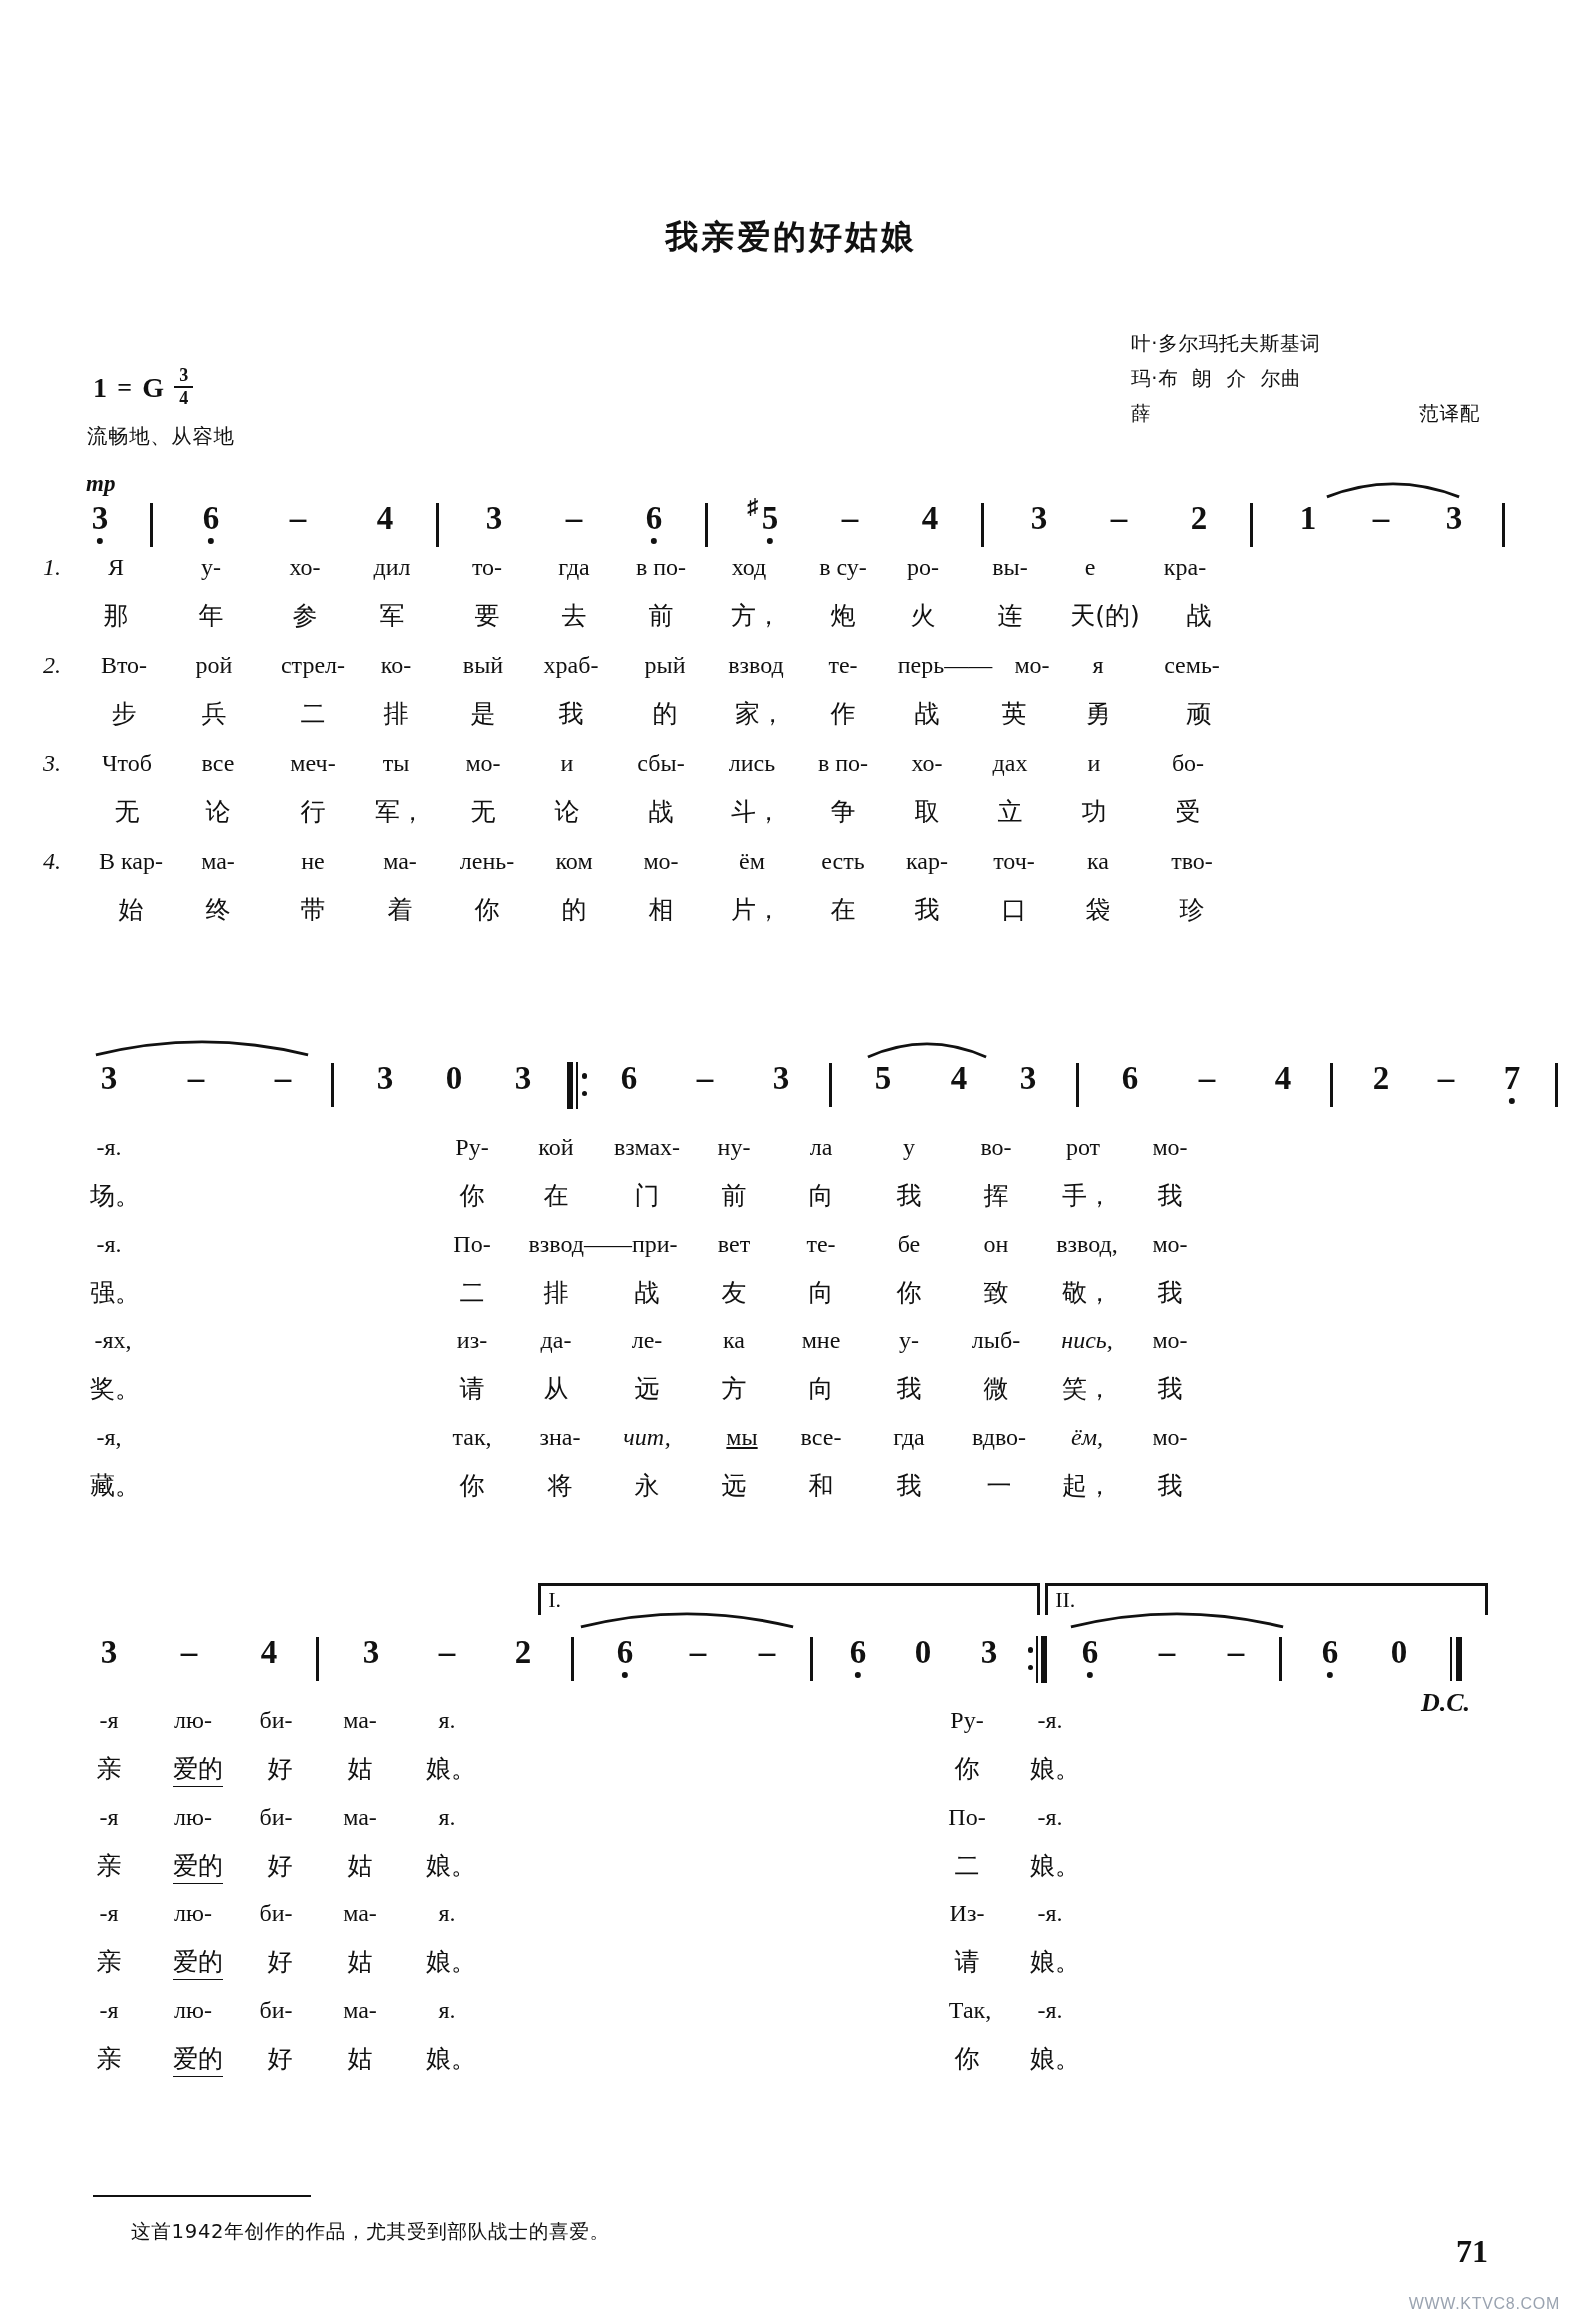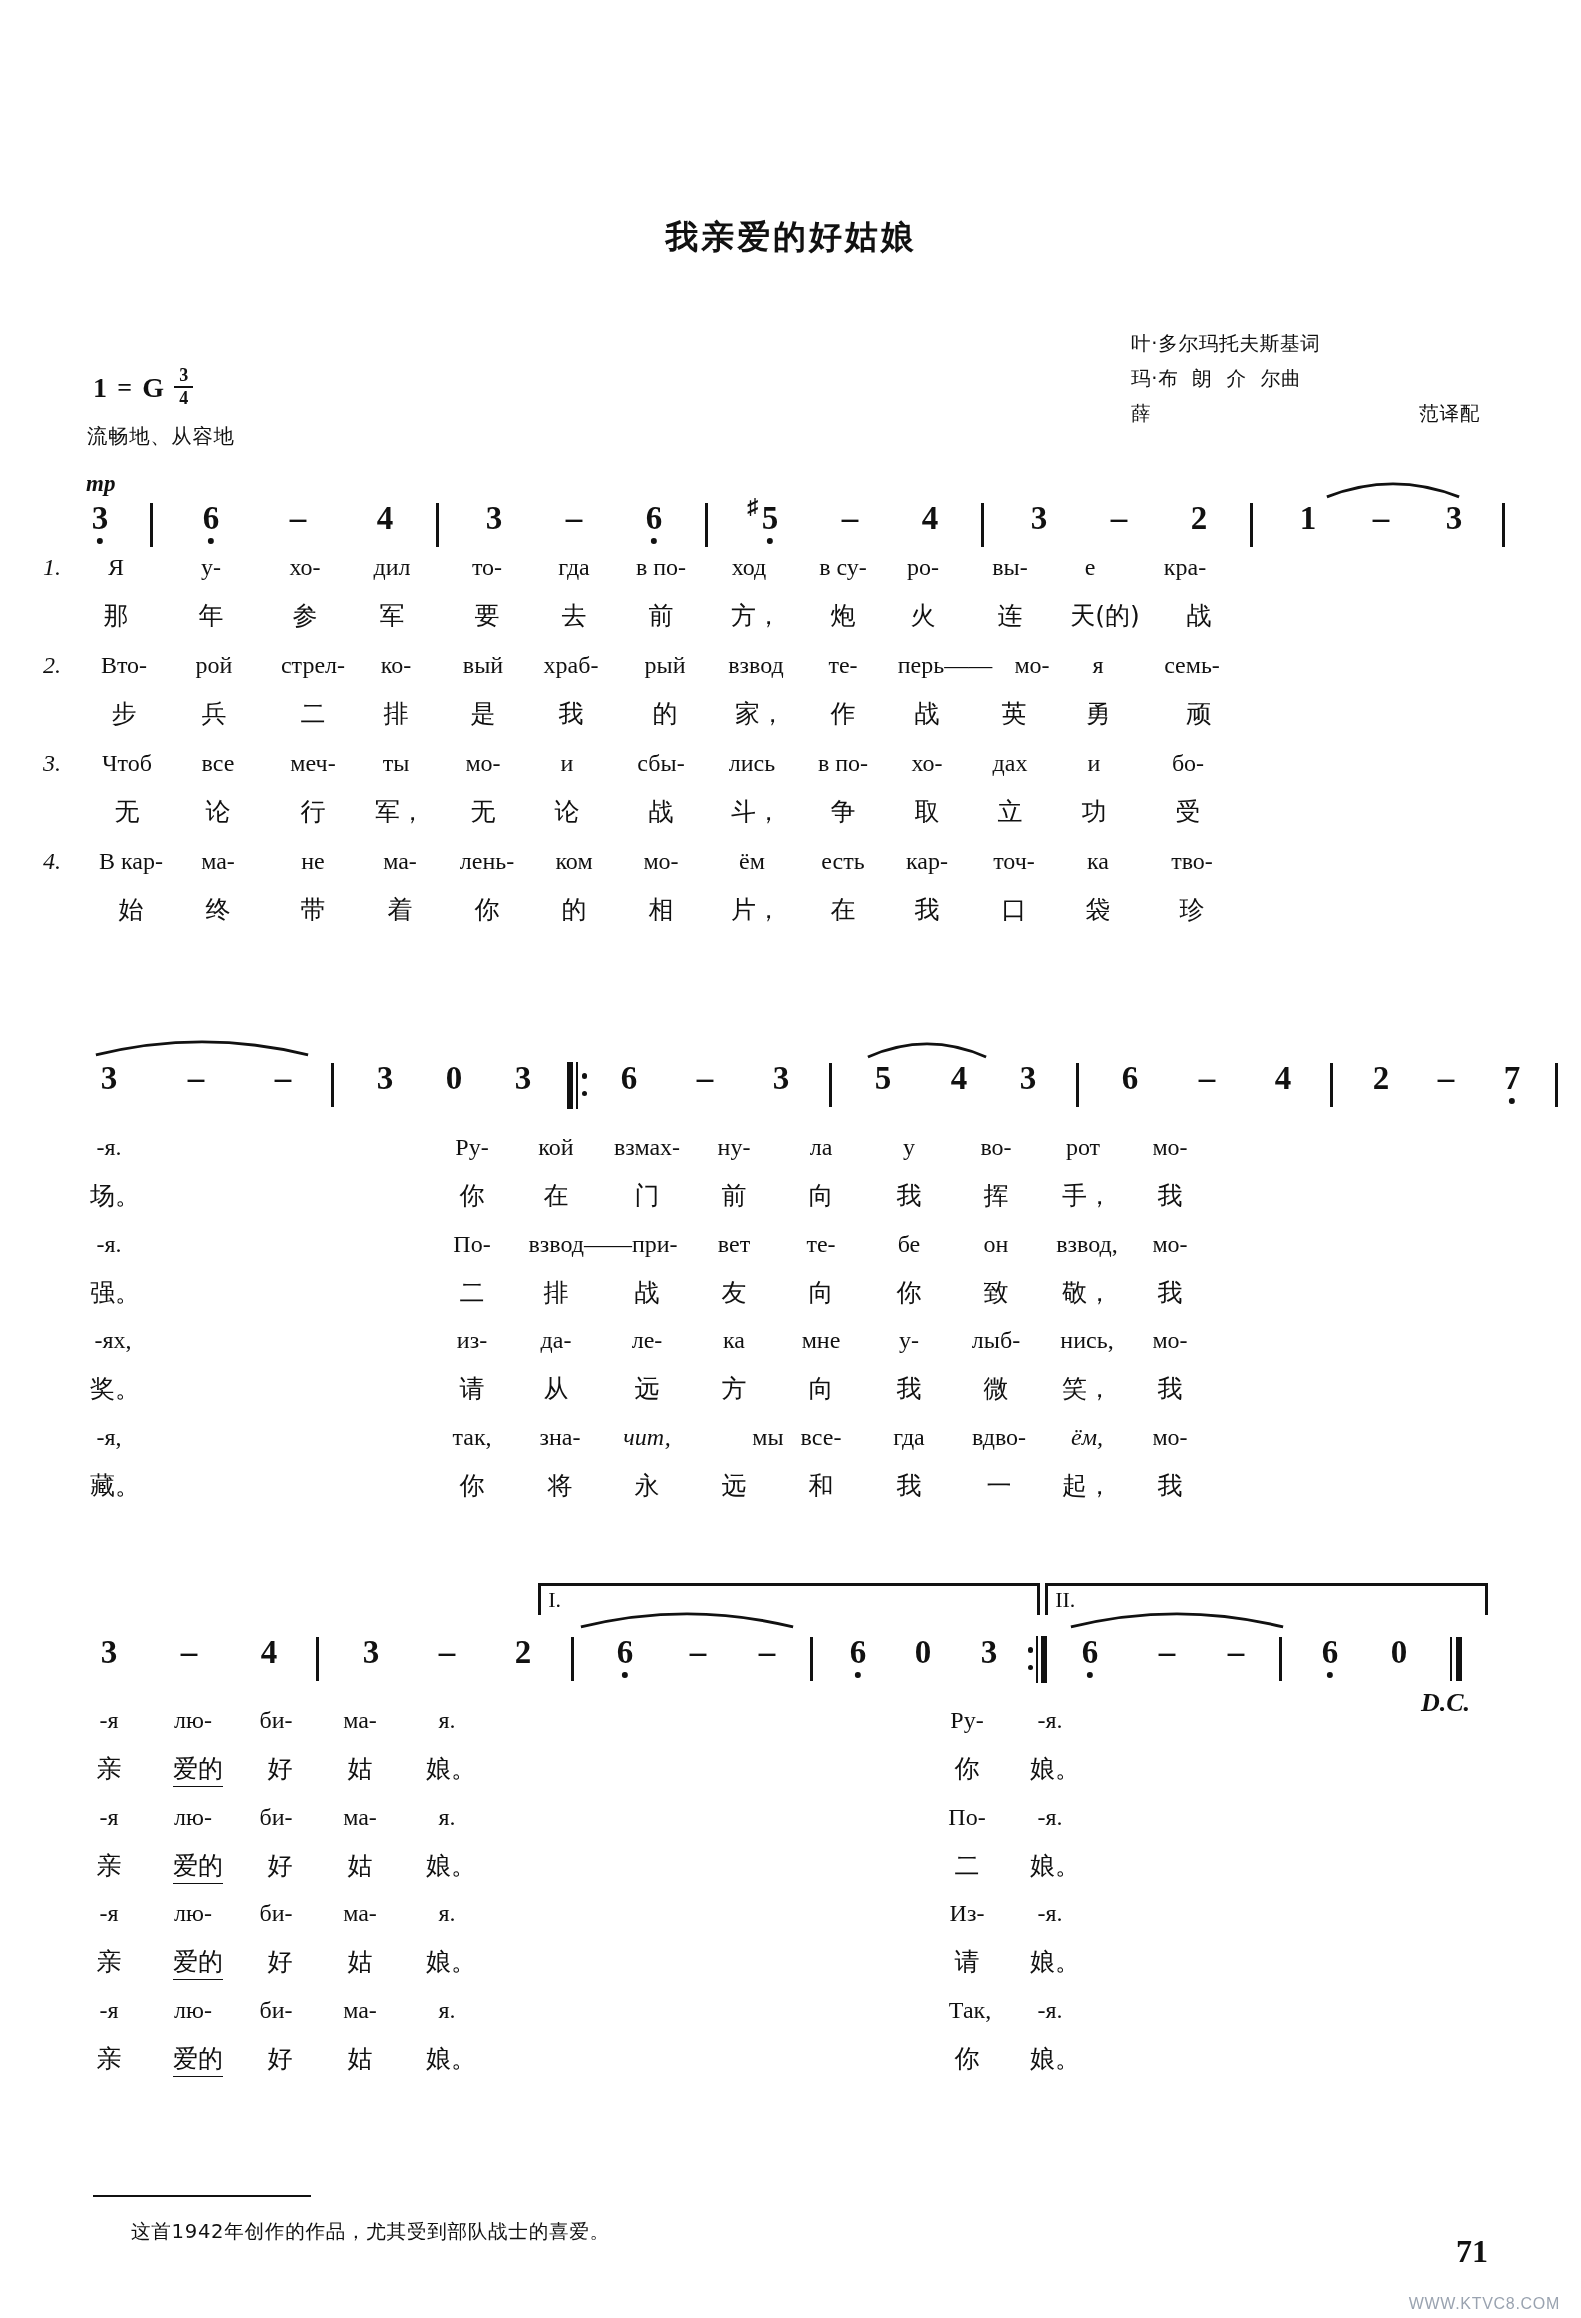--- a/index.html
+++ b/index.html
@@ -422,41 +422,41 @@
       </div>
       <div class="lyricrow" style="position: absolute; top: 193px; left: 0px; width: 1582px;">
         <span class="ly ru" style="left: 113px;">-ях,</span>
         <span class="ly ru" style="left: 472px;">из-</span>
         <span class="ly ru" style="left: 556px;">да-</span>
         <span class="ly ru" style="left: 647px;">ле-</span>
         <span class="ly ru" style="left: 734px;">ка</span>
         <span class="ly ru" style="left: 821px;">мне</span>
         <span class="ly ru" style="left: 909px;">у-</span>
         <span class="ly ru" style="left: 996px;">лыб-</span>
-        <span class="ly ru" style="left: 1087px;">нись,</span>
+        <span class="ly ru" style="left: 1087px; font-style: italic;">нись,</span>
         <span class="ly ru" style="left: 1170px;">мо-</span>
       </div>
       <div class="lyricrow" style="position: absolute; top: 238px; left: 0px; width: 1582px;">
         <span class="ly cn" style="left: 115px;">奖。</span>
         <span class="ly cn" style="left: 472px;">请</span>
         <span class="ly cn" style="left: 556px;">从</span>
         <span class="ly cn" style="left: 647px;">远</span>
         <span class="ly cn" style="left: 734px;">方</span>
         <span class="ly cn" style="left: 821px;">向</span>
         <span class="ly cn" style="left: 909px;">我</span>
         <span class="ly cn" style="left: 996px;">微</span>
         <span class="ly cn" style="left: 1087px;">笑，</span>
         <span class="ly cn" style="left: 1170px;">我</span>
       </div>
       <div class="lyricrow" style="position: absolute; top: 290px; left: 0px; width: 1582px;">
         <span class="ly ru" style="left: 109px;">-я,</span>
         <span class="ly ru" style="left: 472px;">так,</span>
         <span class="ly ru" style="left: 560px;">зна-</span>
         <span class="ly ru" style="left: 647px; font-style: italic;">чит,</span>
-        <span class="ly ru" style="left: 768px;">мы</span>
+        <span class="ly ru" style="left: 742px; text-decoration: underline;">мы</span>
         <span class="ly ru" style="left: 821px;">все-</span>
         <span class="ly ru" style="left: 909px;">гда</span>
         <span class="ly ru" style="left: 999px;">вдво-</span>
         <span class="ly ru" style="left: 1087px; font-style: italic;">ём,</span>
         <span class="ly ru" style="left: 1170px;">мо-</span>
       </div>
       <div class="lyricrow" style="position: absolute; top: 335px; left: 0px; width: 1582px;">
         <span class="ly cn" style="left: 115px;">藏。</span>
         <span class="ly cn" style="left: 472px;">你</span>
         <span class="ly cn" style="left: 560px;">将</span>

